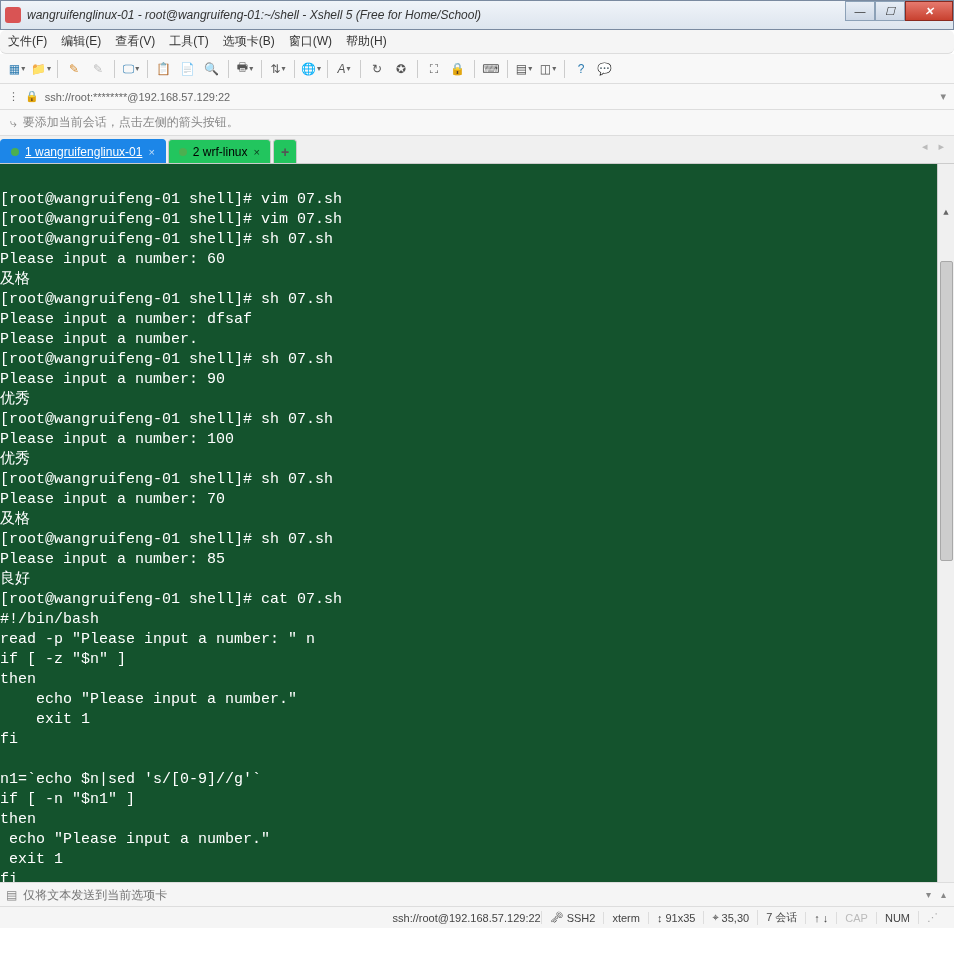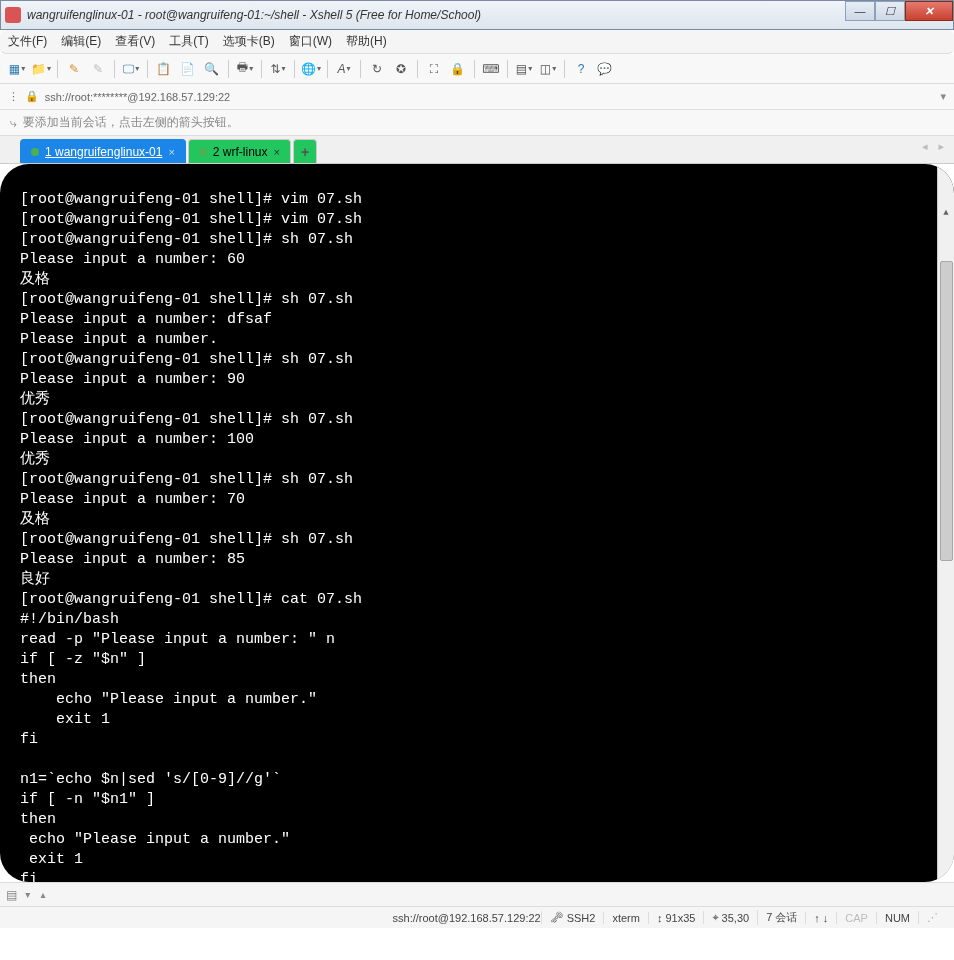--- a/index.html
+++ b/index.html
@@ -25,30 +25,30 @@
 .tsep { width: 1px; height: 18px; background: #ccc; margin: 0 3px; }
 
 
 .addrbar { height: 26px; background: #f8f8f8; border-bottom: 1px solid #ddd; display: flex; align-items: center; padding: 0 8px; gap: 6px; color: #666; font-size: 11px; }
 .addrbar .addr-right { margin-left: auto; color: #888; }
 
 
 .hintbar { height: 26px; background: #f8f8f8; border-bottom: 1px solid #ddd; display: flex; align-items: center; padding: 0 10px; color: #888; font-size: 12px; gap: 6px; }
 
 
-.tabbar { height: 28px; background: #f0f0f0; border-bottom: 1px solid #ccc; display: flex; align-items: flex-end; padding: 0 20px; gap: 2px; position: relative; }
+.tabbar { height: 28px; background: #f0f0f0; border-bottom: 1px solid #ccc; display: flex; align-items: flex-end; padding: 0 0; gap: 2px; position: relative; }
 .tab { height: 24px; padding: 0 10px; display: flex; align-items: center; gap: 6px; background: #22c55e; border: 1px solid #ccc; border-bottom: none; border-radius: 4px 4px 0 0; font-size: 12px; }
 .tab.active { background: #1c86e8; color: #fff; border-color: #1c86e8; }
 .tab .dot { width: 8px; height: 8px; border-radius: 50%; background: #4caf50; }
 .tab .x { font-size: 11px; opacity: .7; }
 .tab.add { width: 24px; justify-content: center; font-size: 14px; font-weight: bold; color: #555; }
 .tabbar .nav-arrows { position: absolute; right: 6px; top: 4px; color: #bbb; font-size: 11px; letter-spacing: 4px; }
 
 
-.terminal { position: relative; background: #000000; color: #fff; font-family: "Consolas","Courier New",monospace; font-size: 15px; line-height: 20px; padding: 6px 20px; height: 718px; white-space: pre; overflow: hidden; border-radius: 29px; }
+.terminal { position: relative; background: #14532d; color: #fff; font-family: "Consolas","Courier New",monospace; font-size: 15px; line-height: 20px; padding: 6px 0; height: 718px; white-space: pre; overflow: hidden; }
 .terminal .scrollbar { position: absolute; right: 0; top: 0; width: 17px; height: 100%; background: #f0f0f0; border-left: 1px solid #ccc; }
 .terminal .scrollbar .arrow { height: 17px; display: flex; align-items: center; justify-content: center; color: #666; font-size: 9px; background: #f0f0f0; }
 .terminal .scrollbar .track { height: calc(100% - 34px); background: #f0f0f0; position: relative; }
 .terminal .scrollbar .thumb { position: absolute; left: 2px; width: 13px; top: 0; height: 300px; background: #cdcdcd; border: 1px solid #a8a8a8; border-radius: 2px; }
 
 
 .inputbar { height: 24px; background: #f5f5f5; border-top: 1px solid #ddd; display: flex; align-items: center; padding: 0 6px; gap: 6px; color: #888; font-size: 12px; }
 .inputbar input { flex: 1; border: none; background: transparent; font-size: 12px; color: #888; outline: none; }
 .inputbar .rbtn { color: #888; font-size: 10px; padding: 0 2px; }
 
@@ -185,20 +185,21 @@
   
   <div class="scrollbar">
     <div class="arrow">▲</div>
     <div class="track"><div class="thumb"></div></div>
     
   </div>
 </div>
 
 <div class="inputbar">
   <span>▤</span>
+  <input placeholder="仅将文本发送到当前选项卡" style="">
   <span class="rbtn">▾</span>
   <span class="rbtn">▴</span>
 </div>
 
 <div class="statusbar">
   <div class="left">ssh://root@192.168.57.129:22</div>
   <div class="seg">
       <span>🗝</span>
       <span>SSH2</span>
     </div>

